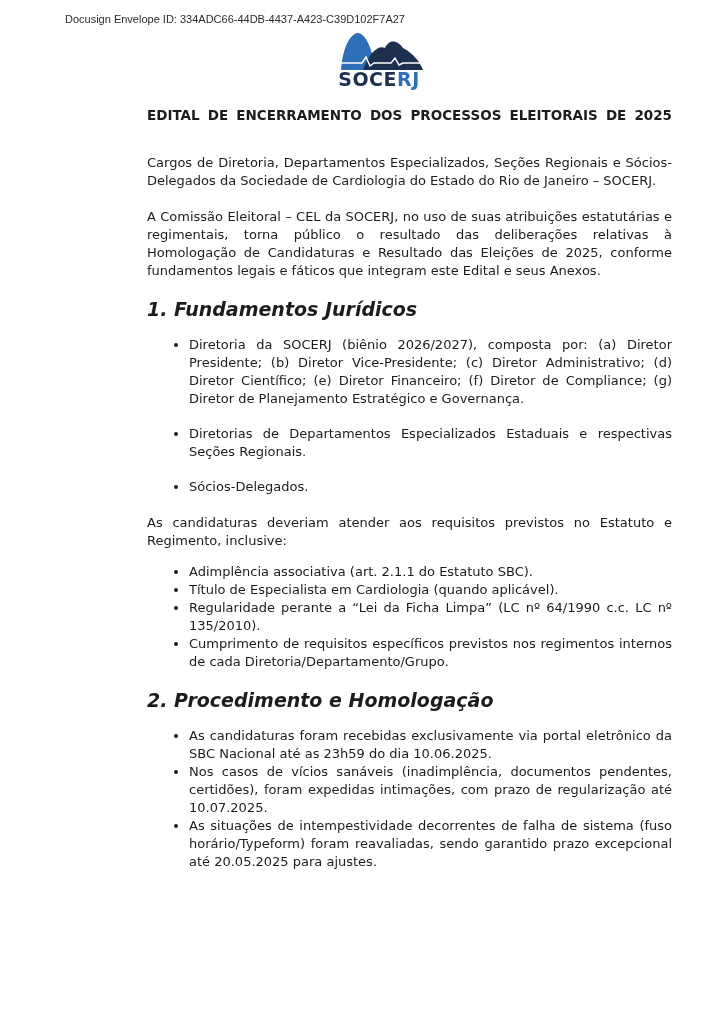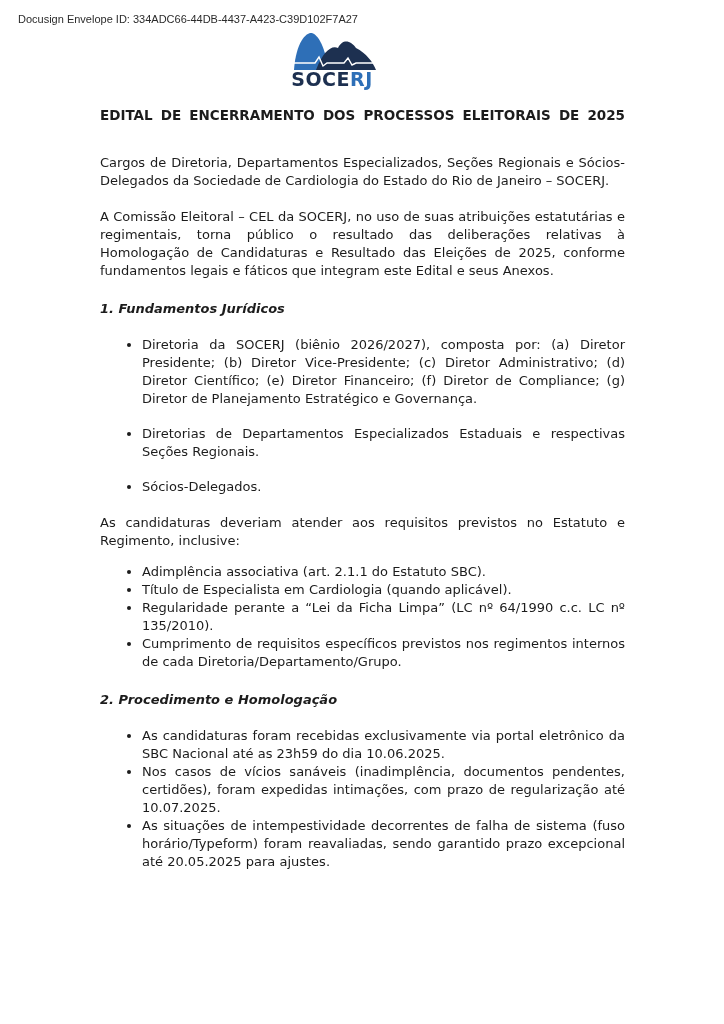--- a/index.html
+++ b/index.html
@@ -3,20 +3,21 @@
 <meta charset="utf-8">
 <style>
   html,body { margin:0; padding:0; background:#ffffff; }
   .page {
     position:relative;
     width:664px; height:1024px;
     background:#ffffff;
     font-family:"DejaVu Sans", sans-serif;
     color:#1c1c1c;
     overflow:hidden;
+    margin-left:47px;
   }
   .envelope-id {
     position:absolute; top:13px; left:18px;
     font-family:"Liberation Sans", sans-serif;
     font-size:11px; color:#2b2b2b;
     white-space:nowrap;
   }
   .logo-wrap { padding-top:28px; text-align:center; }
   .logo-mountains { display:block; margin:0 auto; }
   .logo-wordmark {
@@ -34,21 +35,21 @@
     text-align:justify;
   }
   .doc-title {
     font-weight:bold; font-size:13.5px;
     text-align:justify; text-align-last:justify;
     margin:17px 0 0 0;
   }
   .para { margin:30px 0 0 0; }
   .para + .para { margin-top:18px; }
   .sec-heading {
-    font-weight:bold; font-style:italic; font-size:13px;
+    font-weight:bold; font-style:italic; font-size:19px;
     text-align:right; text-align-last:left;
     margin:20px 0 18px 0;
   }
   .intro { margin:0 0 13px 0; }
   ul.bullets { margin:13px 0 14px 0; padding:0 0 0 42px; list-style:disc outside; }
   ul.bullets li { margin:0; padding:0; }
   ul.bullets.spaced li { margin-bottom:17px; }
   ul.bullets.spaced li:last-child { margin-bottom:0; }
 </style>
 </head>

